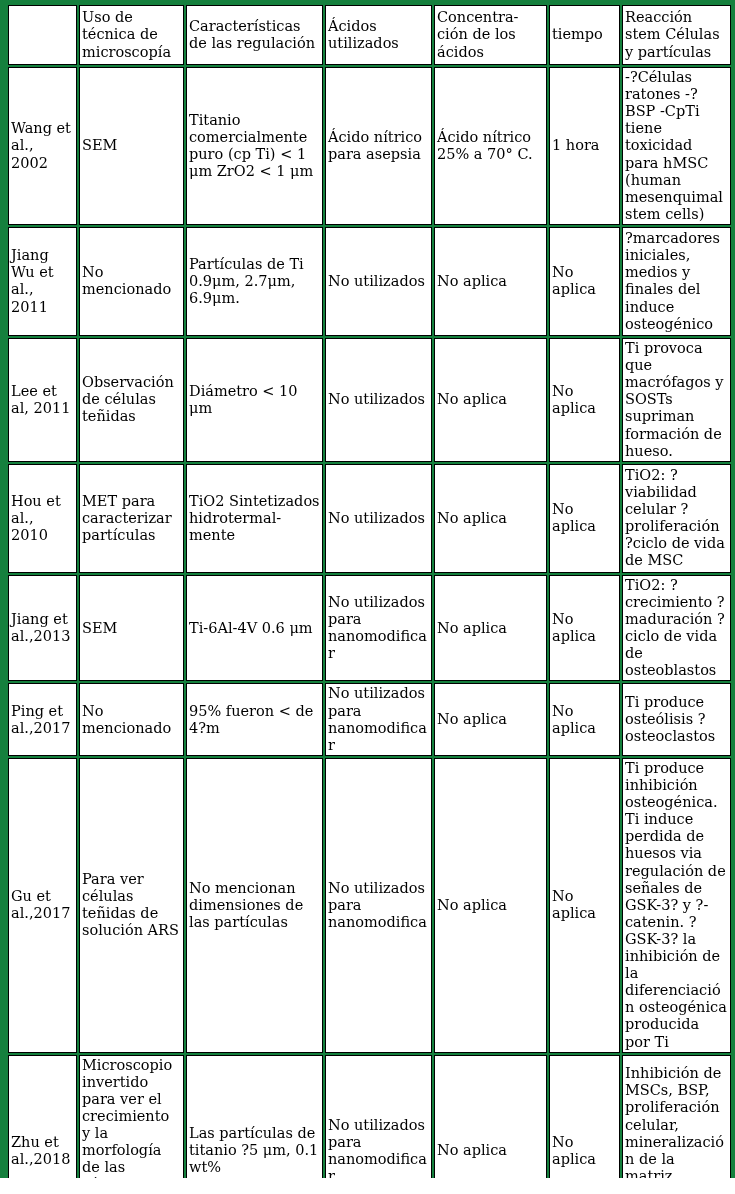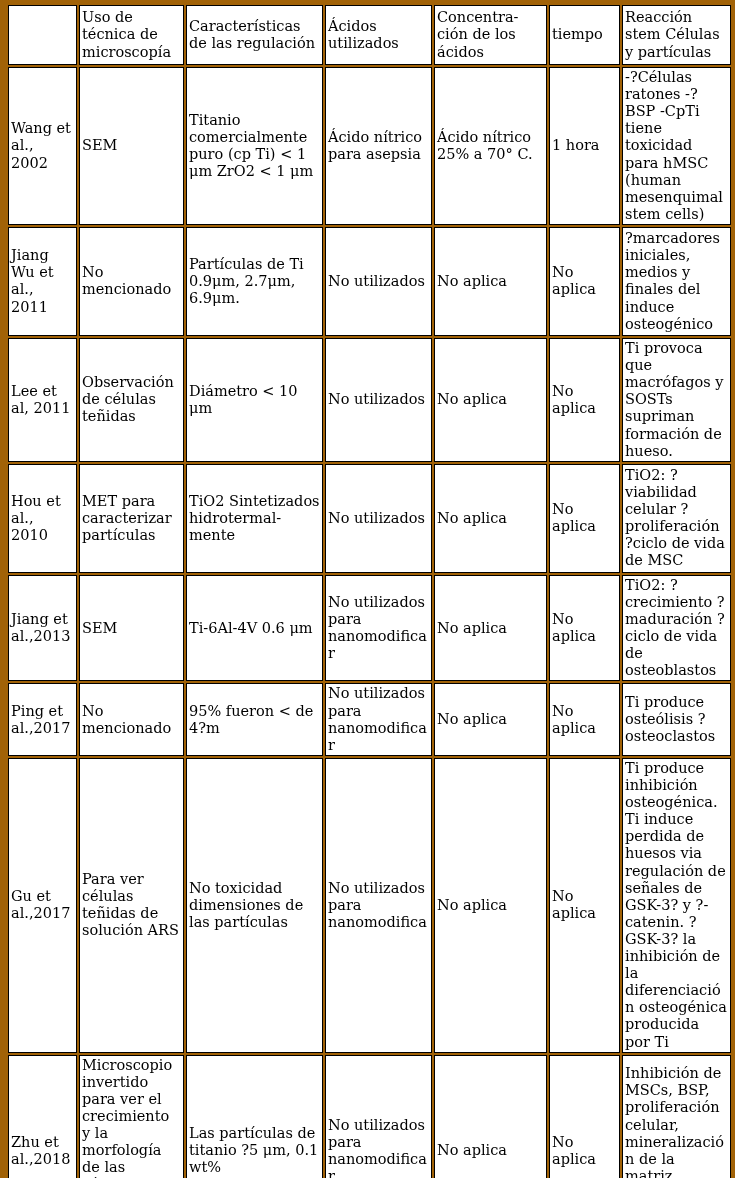--- a/index.html
+++ b/index.html
@@ -5,21 +5,21 @@
   html, body {
     margin: 0;
     padding: 0;
     background: #ffffff;
     color: #000000;
     font-family: "DejaVu Serif", serif;
   }
   .page {
     width: 735px;
     height: 1178px;
-    background: #a16207;
+    background: #15803d;
     overflow: hidden;
   }
   table.review-table {
     border-collapse: separate;
     border-spacing: 2px;
     table-layout: fixed;
     width: 727px;
     margin: 3px 0 0 6px;
     font-family: "DejaVu Serif", serif;
     font-size: 14.5px;
@@ -117,21 +117,21 @@
         <td>95% fueron &lt; de 4?m</td>
         <td>No utilizados para nanomodificar</td>
         <td>No aplica</td>
         <td>No aplica</td>
         <td>Ti produce osteólisis ?osteoclastos</td>
       </tr>
 
       <tr style="height:289px;">
         <td>Gu et al.,2017</td>
         <td>Para ver células teñidas de solución ARS</td>
-        <td>No toxicidad dimensiones de las partículas</td>
+        <td>No mencionan dimensiones de las partículas</td>
         <td>No utilizados para nanomodifica</td>
         <td>No aplica</td>
         <td>No aplica</td>
         <td>Ti produce inhibición osteogénica. Ti induce perdida de huesos via regulación de señales de GSK-3? y ?-catenin. ?GSK-3? la inhibición de la diferenciación osteogénica producida por Ti</td>
       </tr>
 
       <tr style="height:179px;">
         <td>Zhu et al.,2018</td>
         <td>Microscopio invertido para ver el crecimiento y la morfología de las células osteoblásticas de ratones MC3T3-E1.</td>
         <td>Las partículas de titanio ?5 μm, 0.1 wt%</td>

